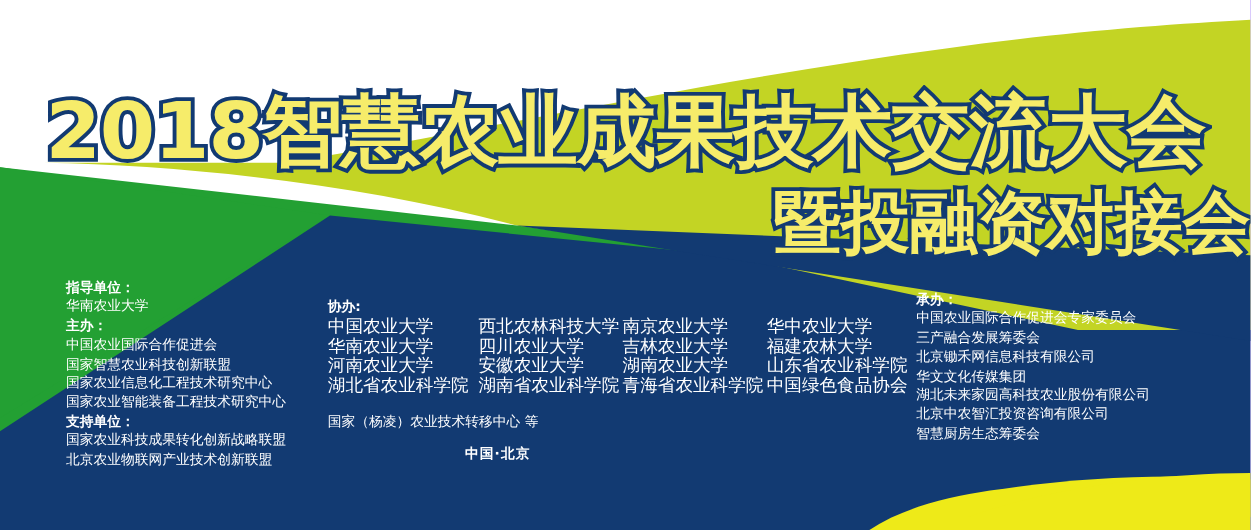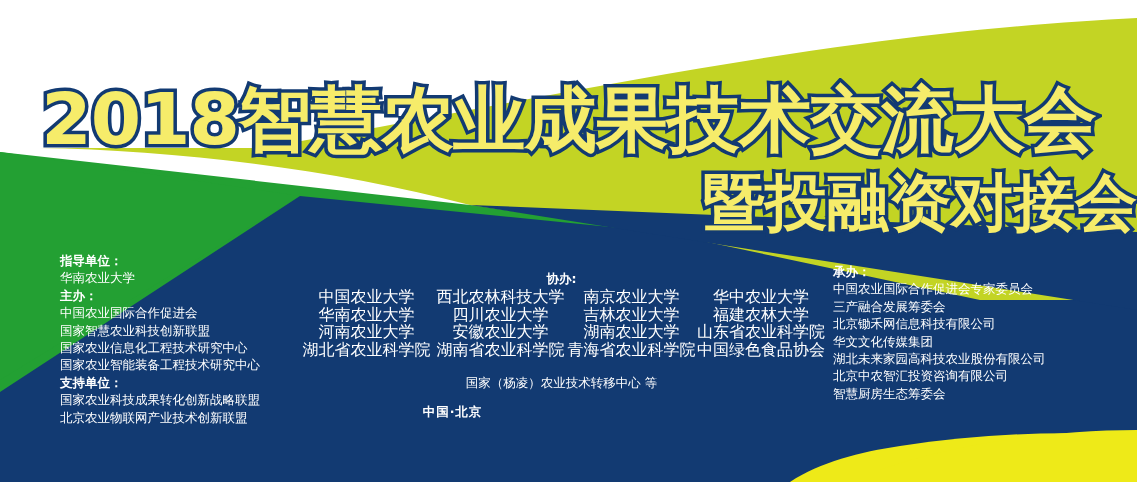--- a/index.html
+++ b/index.html
@@ -58,21 +58,21 @@
     color:#ffffff;
     font-family:"DejaVu Sans", sans-serif;
     font-size:12.5px;
     line-height:17.4px;
     white-space:nowrap;
   }
   .col .hd { font-weight:bold; }
   .col .ln { font-weight:normal; }
 
   #col-guide  { left:60px;  top:252px; }
-  #col-co     { left:298px; top:270px;text-align:center; }
+  #col-co     { left:298px; top:270px; }
   #col-host   { left:833px; top:263px; }
 
   .grid {
     display:grid;
     grid-template-columns:137px 131px 131px auto;
     row-gap:0px;
   }
   .grid .cell {
     font-size:16px;
     line-height:17.4px;

